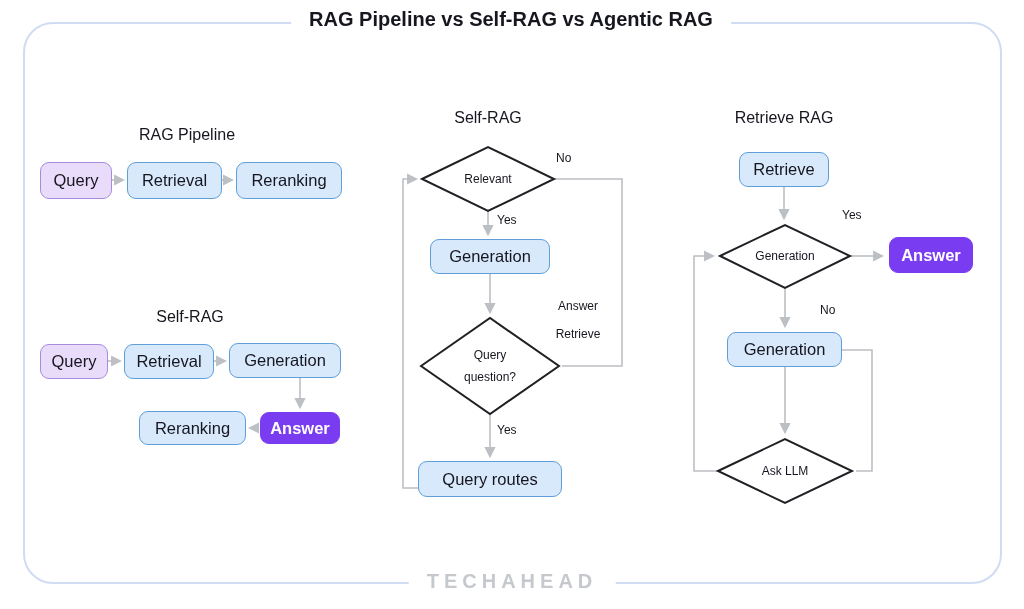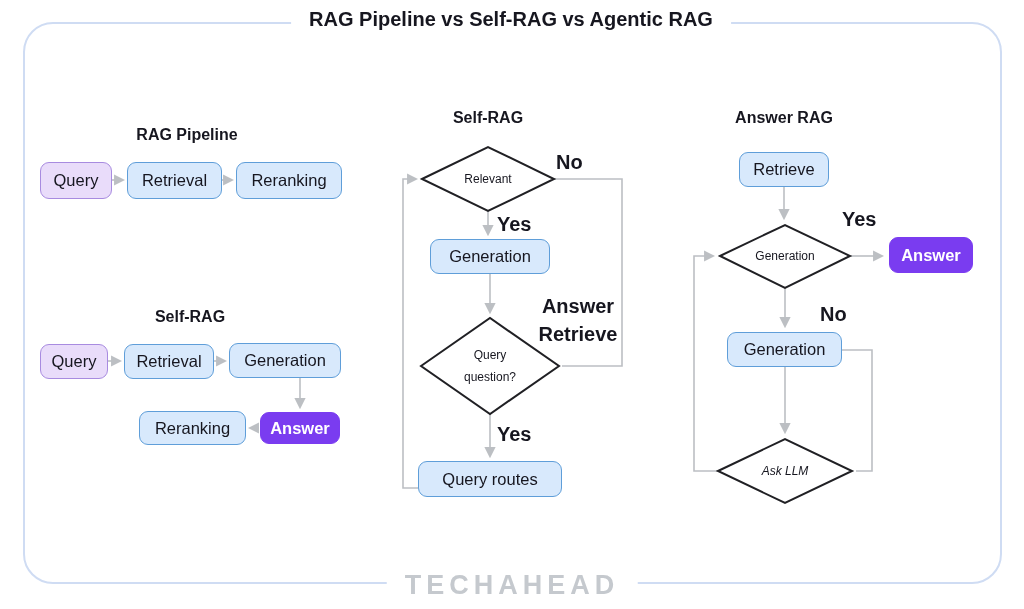--- a/index.html
+++ b/index.html
@@ -34,21 +34,21 @@
     font-weight: 700;
     white-space: nowrap;
     z-index: 3;
   }
   .watermark {
     position: absolute;
     top: 570px; left: 512px;
     transform: translateX(-50%);
     background: #ffffff;
     padding: 0 18px;
-    font-size: 27px;
+    font-size: 20px;
     font-weight: 700;
     letter-spacing: 5px;
     color: #c5c9ce;
     white-space: nowrap;
     z-index: 3;
   }
   svg.connector-layer {
     position: absolute;
     left: 0; top: 0;
     width: 1024px; height: 609px;
@@ -61,21 +61,21 @@
   }
   .diamond {
     fill: #ffffff;
     stroke: #202024;
     stroke-width: 2;
   }
   .heading {
     position: absolute;
     transform: translateX(-50%);
     font-size: 16px;
-    font-weight: 700;
+    font-weight: 400;
     white-space: nowrap;
     z-index: 2;
   }
   .node {
     position: absolute;
     box-sizing: border-box;
     display: flex;
     align-items: center;
     justify-content: center;
     border-radius: 9px;
@@ -103,22 +103,22 @@
     transform: translate(-50%, -50%);
     font-size: 12px;
     font-weight: 500;
     text-align: center;
     line-height: 22px;
     white-space: nowrap;
     z-index: 2;
   }
   .edge-label {
     position: absolute;
-    font-size: 20px;
-    font-weight: 700;
+    font-size: 12px;
+    font-weight: 400;
     white-space: nowrap;
     z-index: 2;
   }
   .edge-label.center {
     transform: translateX(-50%);
     text-align: center;
     line-height: 28px;
   }
   .edge-label.multiline {
     line-height: 29px;
@@ -187,24 +187,24 @@
     <span style="display:block">Answer</span>
     <span style="display:block">Retrieve</span>
   </div>
   <div class="diamond-label" style="left:490px; top:366px;">
     <span style="display:block">Query</span>
     <span style="display:block">question?</span>
   </div>
   <div class="edge-label" style="left:497px; top:423px;">Yes</div>
   <div class="node blue" style="left:418px; top:461px; width:144px; height:36px;">Query routes</div>
 
-  <div class="heading" style="left:784px; top:109px;">Answer RAG</div>
+  <div class="heading" style="left:784px; top:109px;">Retrieve RAG</div>
   <div class="node blue" style="left:739px; top:152px; width:90px; height:35px;">Retrieve</div>
   <div class="edge-label" style="left:842px; top:208px;">Yes</div>
   <div class="diamond-label" style="left:785px; top:256px;">Generation</div>
   <div class="node answer" style="left:889px; top:237px; width:84px; height:36px;">Answer</div>
   <div class="edge-label" style="left:820px; top:303px;">No</div>
   <div class="node blue" style="left:727px; top:332px; width:115px; height:35px;">Generation</div>
-  <div class="diamond-label" style="left:785px; top:471px;font-style:italic;">Ask LLM</div>
+  <div class="diamond-label" style="left:785px; top:471px;">Ask LLM</div>
 
   <div class="watermark">TECHAHEAD</div>
 
 </div>
 
 </body></html>

